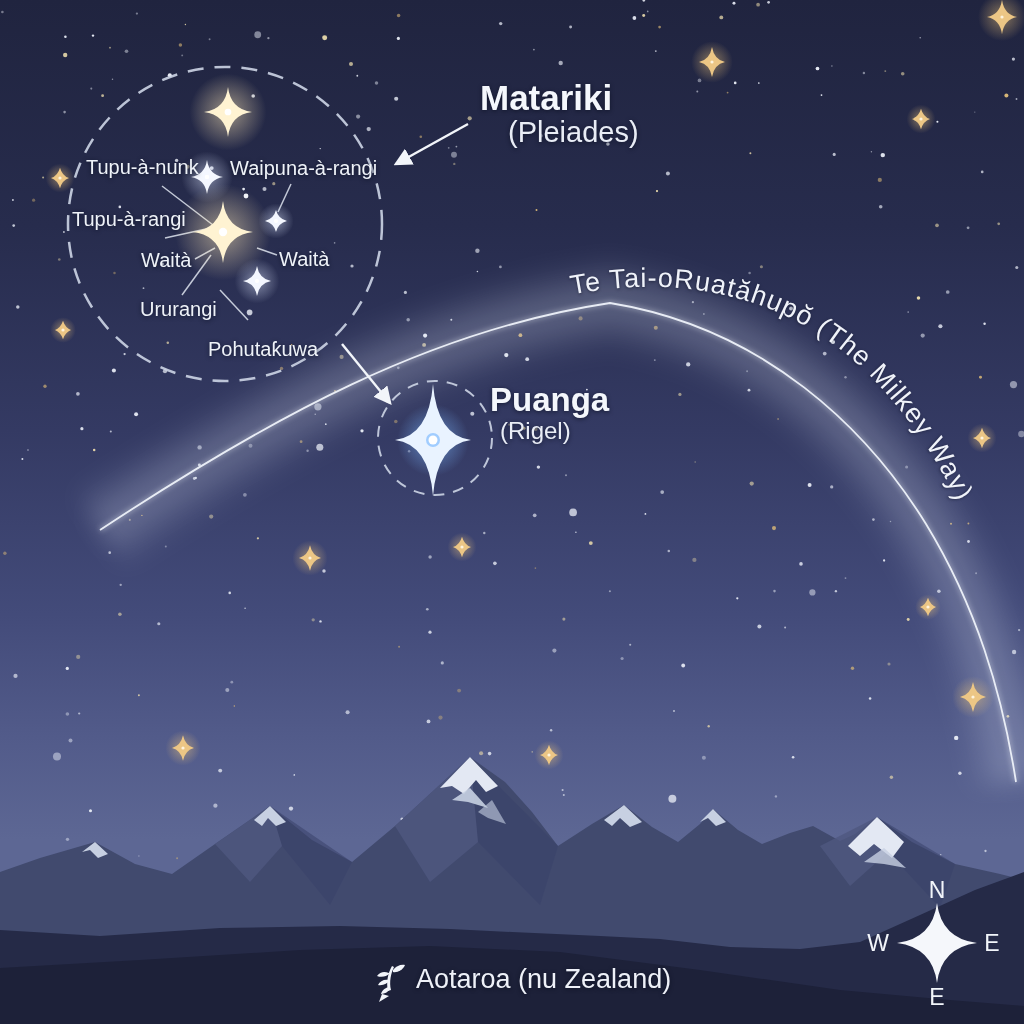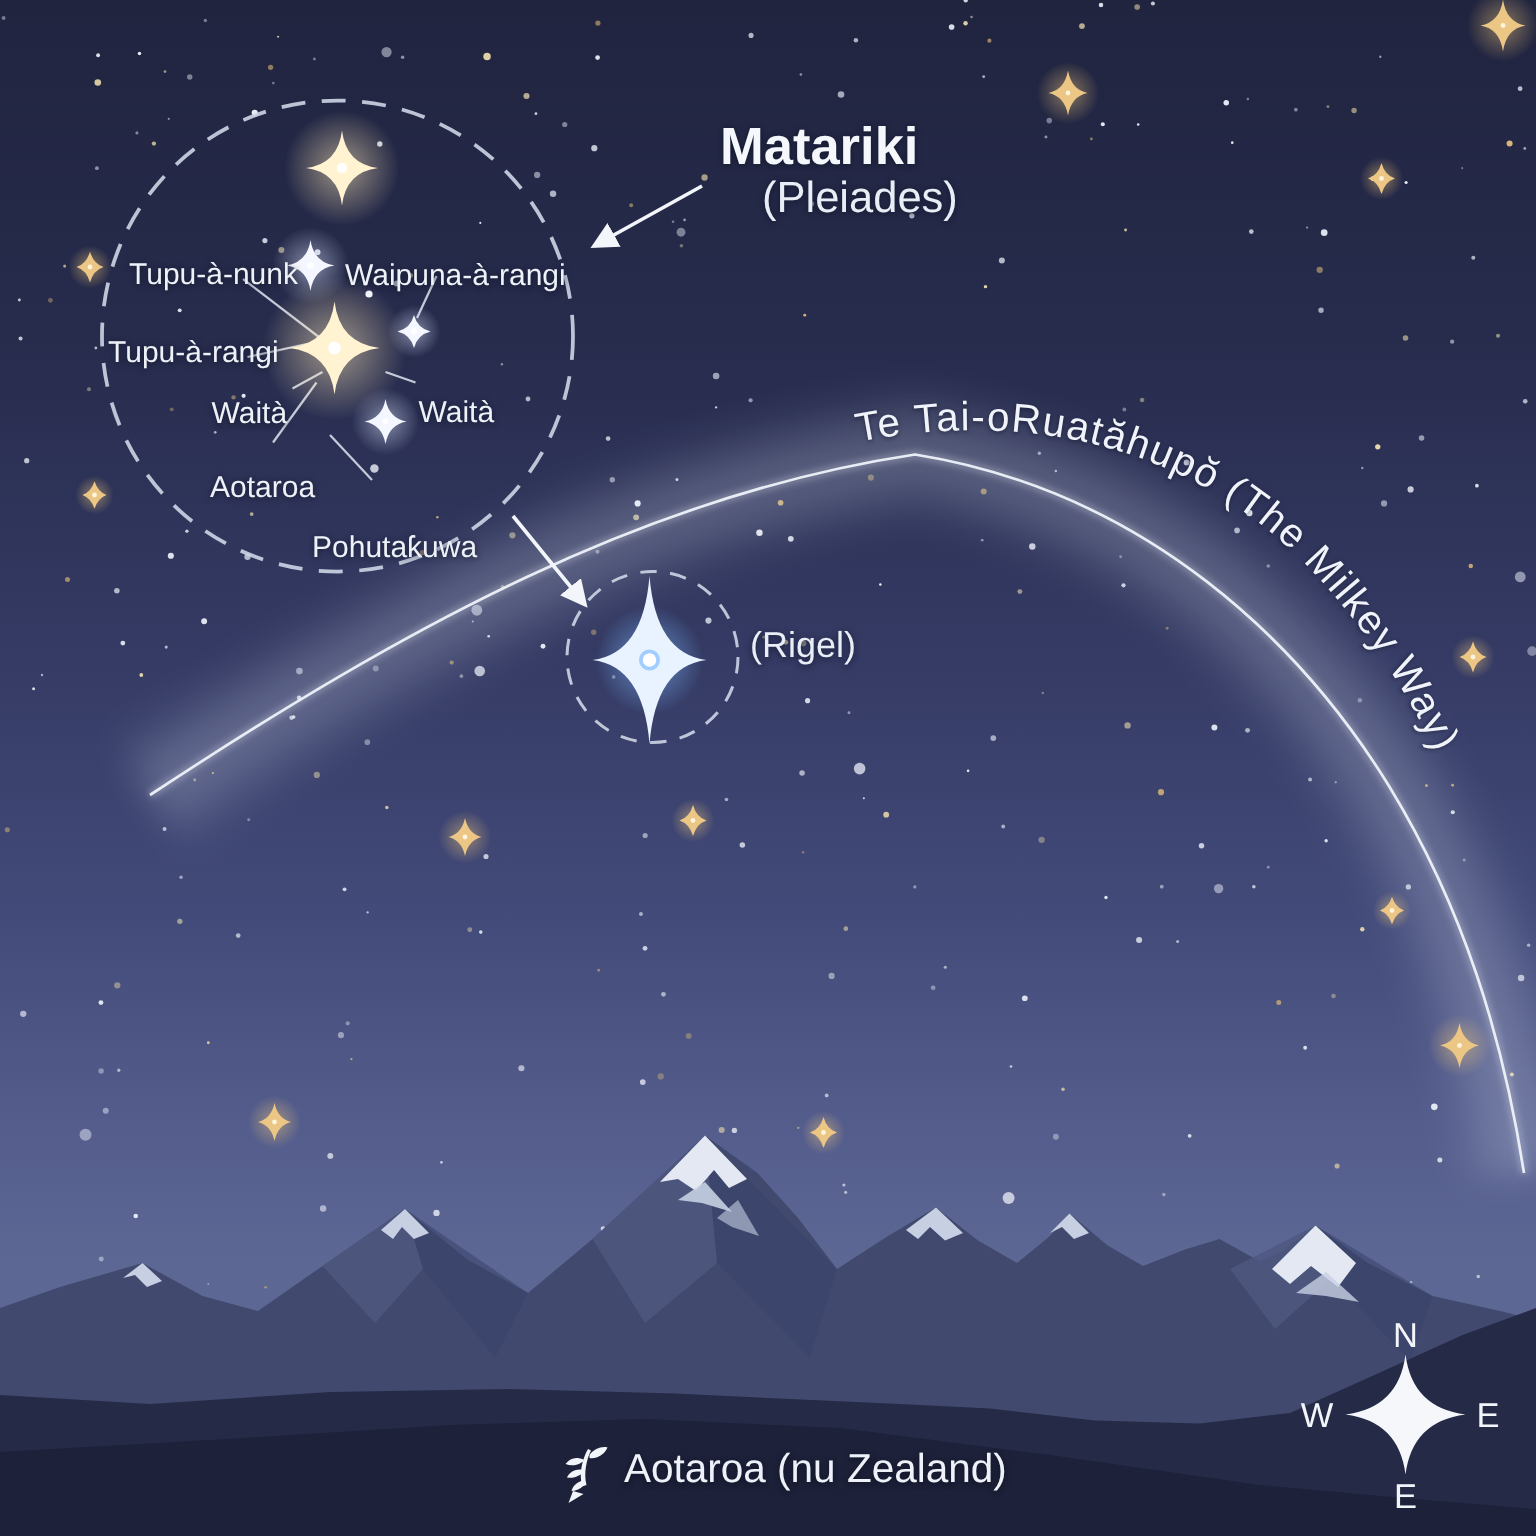--- a/index.html
+++ b/index.html
@@ -1,21 +1,21 @@
 <!DOCTYPE html>
 <html><head>
 <meta charset="utf-8">
 <style>
   html,body{margin:0;padding:0;background:#10131f;}
   #canvas{position:relative;width:1024px;height:1024px;overflow:hidden;
     font-family:"Liberation Sans", sans-serif;
     background:linear-gradient(180deg,#20243f 0%,#272c4d 22%,#343a63 42%,#434b7a 60%,#525b8a 72%,#5d6794 82%,#5d6794 100%);}
   #scene{position:absolute;inset:0;z-index:1;}
   .lbl{position:absolute;z-index:3;color:#eef2f8;text-shadow:0 1px 4px rgba(8,12,28,.65);white-space:nowrap;}
-  .star-label{font-size:20px;font-weight:500;margin-top:16px;}
+  .star-label{font-size:20px;font-weight:500;}
   .title-main{font-size:35px;font-weight:700;color:#f4f7fc;}
   .title-sub{font-size:29px;font-weight:400;color:#e9edf6;}
   .footer{position:absolute;z-index:4;display:flex;align-items:flex-start;gap:10px;color:#eef1f8;}
   .footer-text{font-size:27px;text-shadow:0 1px 4px rgba(8,12,28,.65);}
 </style>
 </head>
 <body>
 
 <div id="canvas">
 
@@ -477,28 +477,29 @@
       <text x="937" y="898" text-anchor="middle" font-size="23" fill="#f2f5fa" font-family="Liberation Sans, sans-serif">N</text>
       <text x="878" y="951" text-anchor="middle" font-size="23" fill="#f2f5fa" font-family="Liberation Sans, sans-serif">W</text>
       <text x="992" y="951" text-anchor="middle" font-size="23" fill="#f2f5fa" font-family="Liberation Sans, sans-serif">E</text>
       <text x="937" y="1005" text-anchor="middle" font-size="23" fill="#f2f5fa" font-family="Liberation Sans, sans-serif">E</text>
     </g>
   </svg>
 
   <div class="lbl title-main" style="left:480px;top:78px;">Matariki</div>
   <div class="lbl title-sub" style="left:508px;top:116px;">(Pleiades)</div>
 
+  <div class="lbl title-main" style="left:490px;top:381px;font-size:33px;">Puanga</div>
   <div class="lbl title-sub" style="left:500px;top:417px;font-size:24px;">(Rigel)</div>
 
   <div class="lbl star-label" style="left:86px;top:156px;">Tupu-à-nunk</div>
   <div class="lbl star-label" style="left:230px;top:157px;">Waipuna-à-rangi</div>
   <div class="lbl star-label" style="left:72px;top:208px;">Tupu-à-rangi</div>
   <div class="lbl star-label" style="left:141px;top:249px;">Waità</div>
   <div class="lbl star-label" style="left:279px;top:248px;text-align:center;">Waità</div>
-  <div class="lbl star-label" style="left:140px;top:298px;">Aotaroa</div>
+  <div class="lbl star-label" style="left:140px;top:298px;">Ururangi</div>
   <div class="lbl star-label" style="left:208px;top:338px;">Pohutaƙuwa</div>
 
   <div class="footer" style="left:376px;top:964px;">
     <svg width="30" height="38" viewBox="0 0 30 38">
       <g fill="#f2f5fa">
         <path d="M16 2 C12 9 10 18 12 27 L15 26 C13 18 15 9 18 3 Z"></path>
         <path d="M13 9 C8 7 4 8 1 12 C6 14 11 12 13 10 Z"></path>
         <path d="M13 16 C8 15 4 17 2 21 C7 22 12 19 13 17 Z"></path>
         <path d="M14 23 C10 23 6 26 5 30 C10 30 14 26 14 24 Z"></path>
         <path d="M17 6 C20 2 25 0 29 1 C27 6 21 9 17 8 Z"></path>

